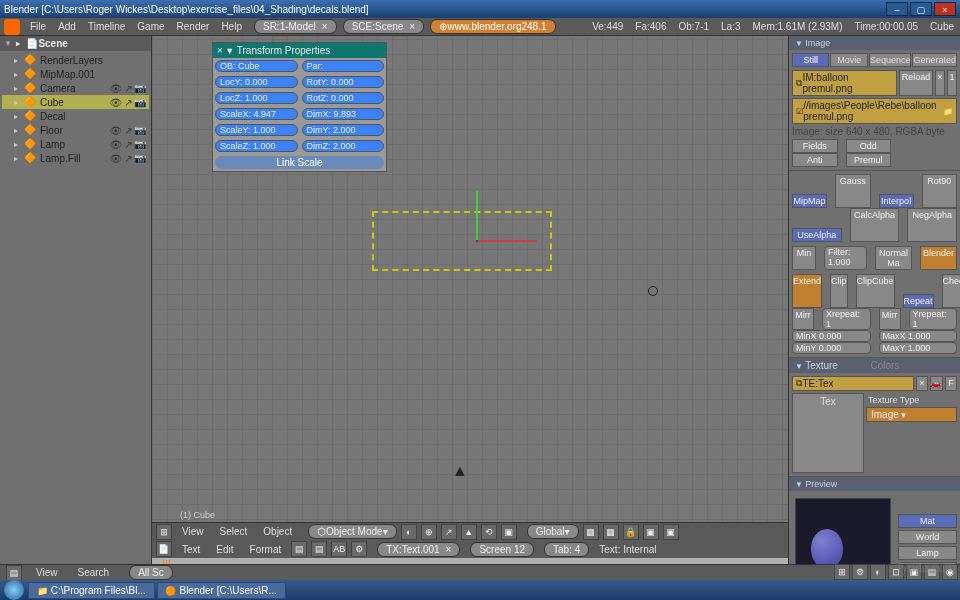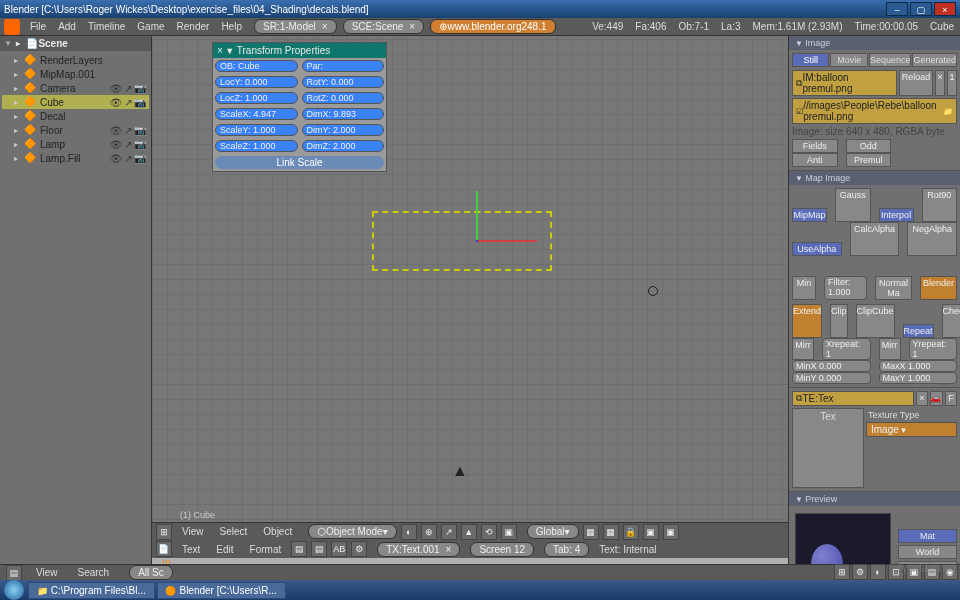--- a/index.html
+++ b/index.html
@@ -296,34 +296,33 @@
             <div class="sbtn">Odd</div>
           </div>
         <div class="btnrow" style="width:60%">
             <div class="sbtn">Anti</div>
             <div class="sbtn">Premul</div>
           </div>
       </div>
     </div>
 
     <div class="panel">
-      <div class="phdr">Map Image</div>
       <div class="pbody">
         <div class="btnrow">
             <div class="sbtn sel">MipMap</div>
             <div class="sbtn">Gauss</div>
             <div class="sbtn sel">Interpol</div>
             <div class="sbtn">Rot90</div>
           </div>
         <div class="btnrow">
             <div class="sbtn sel">UseAlpha</div>
             <div class="sbtn">CalcAlpha</div>
             <div class="sbtn">NegAlpha</div>
           </div>
-        <div class="btnrow" style="margin-top:20px">
+        <div class="btnrow" style="margin-top:4px">
             <div class="sbtn" style="flex:0 0 24px">Min</div>
             <div class="numsmall" style="flex:1">Filter: 1.000</div>
             <div class="sbtn">Normal Ma</div>
             <div class="sbtn orange">Blender</div>
           </div>
         <div class="btnrow" style="margin-top:4px">
             <div class="sbtn orange">Extend</div>
             <div class="sbtn">Clip</div>
             <div class="sbtn">ClipCube</div>
             <div class="sbtn sel">Repeat</div>
@@ -340,20 +339,21 @@
             <div class="numsmall" style="flex:1">MaxX 1.000</div>
           </div>
         <div class="btnrow">
             <div class="numsmall" style="flex:1">MinY 0.000</div>
             <div class="numsmall" style="flex:1">MaxY 1.000</div>
           </div>
       </div>
     </div>
 
     <div class="panel">
+      <div class="phdr"><span>Texture</span> &nbsp;&nbsp;&nbsp;&nbsp;&nbsp;&nbsp;&nbsp;&nbsp;&nbsp;&nbsp;&nbsp; <span style="color:#888">Colors</span></div>
       <div class="pbody">
         <div style="display:flex;gap:2px;margin-bottom:2px">
           <div class="yellowfield" style="flex:1">⧉ <span>TE:Tex</span></div>
           <div class="sbtn" style="flex:0 0 12px">×</div>
           <div class="sbtn" style="flex:0 0 12px">🚗</div>
           <div class="sbtn" style="flex:0 0 12px">F</div>
         </div>
         <div style="display:flex;gap:2px">
           <div style="flex:0 0 72px;background:#888;border:1px solid #555;height:80px;text-align:center;padding:2px;color:#ddd"><span>Tex</span></div>
           <div style="flex:1">

